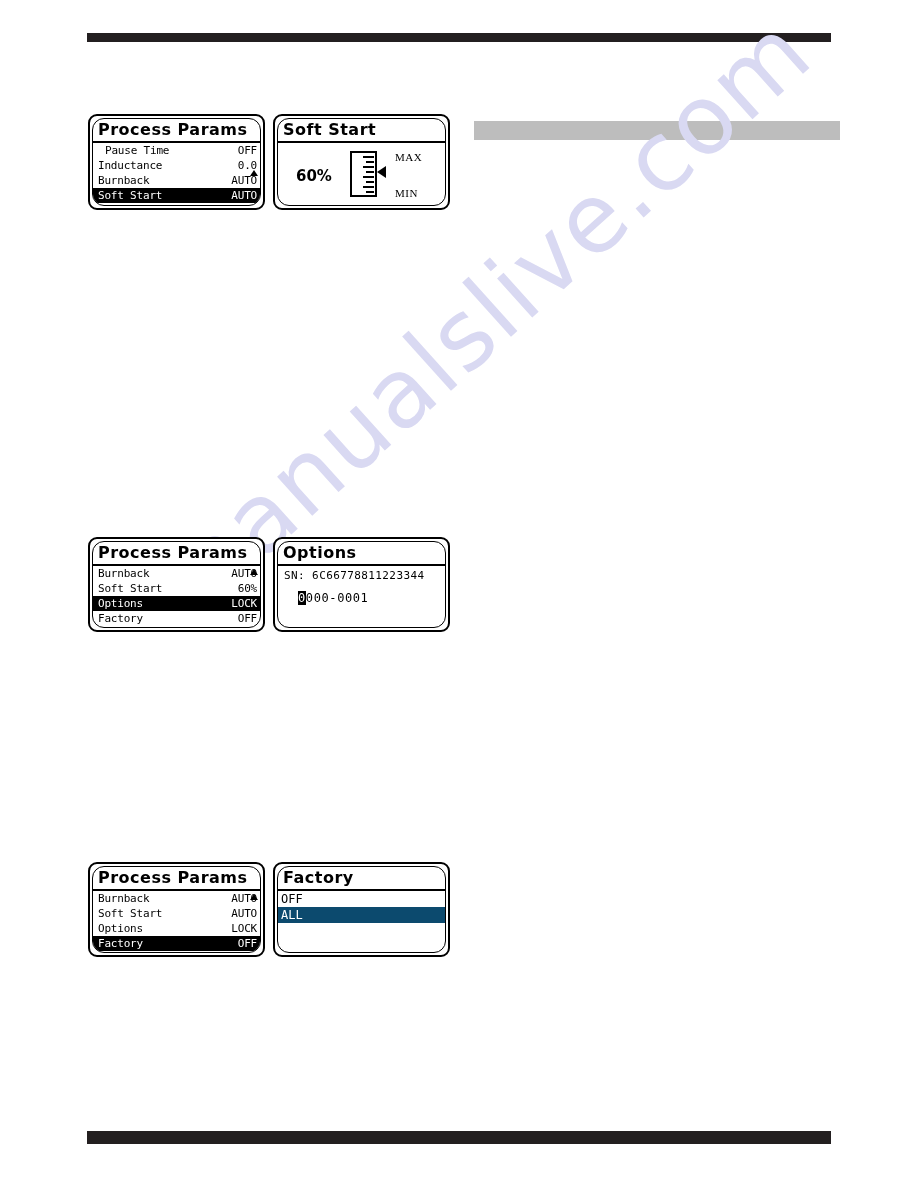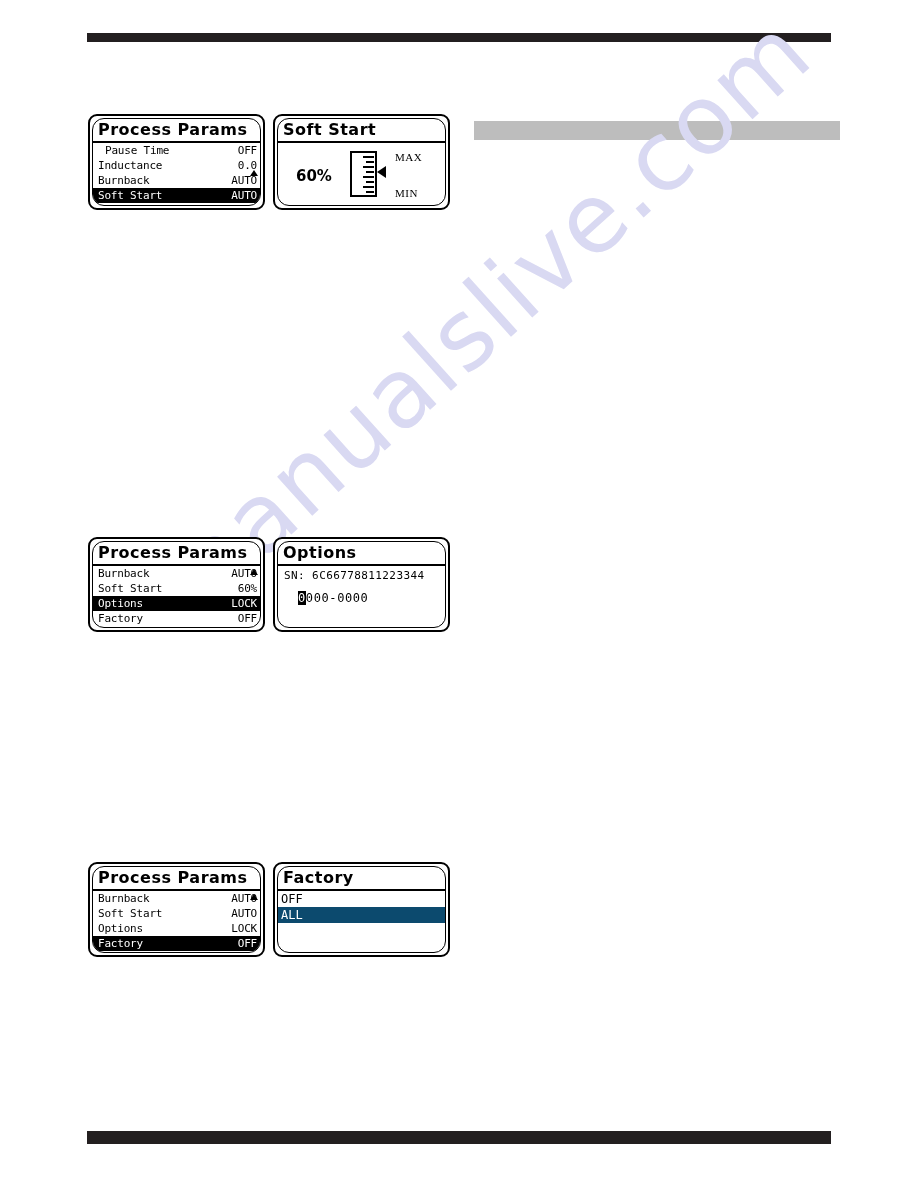--- a/index.html
+++ b/index.html
@@ -298,21 +298,21 @@
 
 <div class="lcd" style="left:273px; top:537px; width:177px; height:95px;">
   <div class="lcd-inner">
     <div class="lcd-title">Options</div>
     <div class="opt-body">
       <div class="opt-sn">
         <span>SN:</span>
         <span>6C66778811223344</span>
       </div>
       <div class="opt-code">
-        <span class="cursor">0</span><span>000-0000</span>
+        <span class="cursor">0</span><span>000-0001</span>
       </div>
     </div>
   </div>
 </div>
 
 <div class="lcd" style="left:88px; top:862px; width:177px; height:95px;">
   <div class="lcd-inner">
     <div class="lcd-title">Process Params</div>
     <div class="lcd-rows">
 

